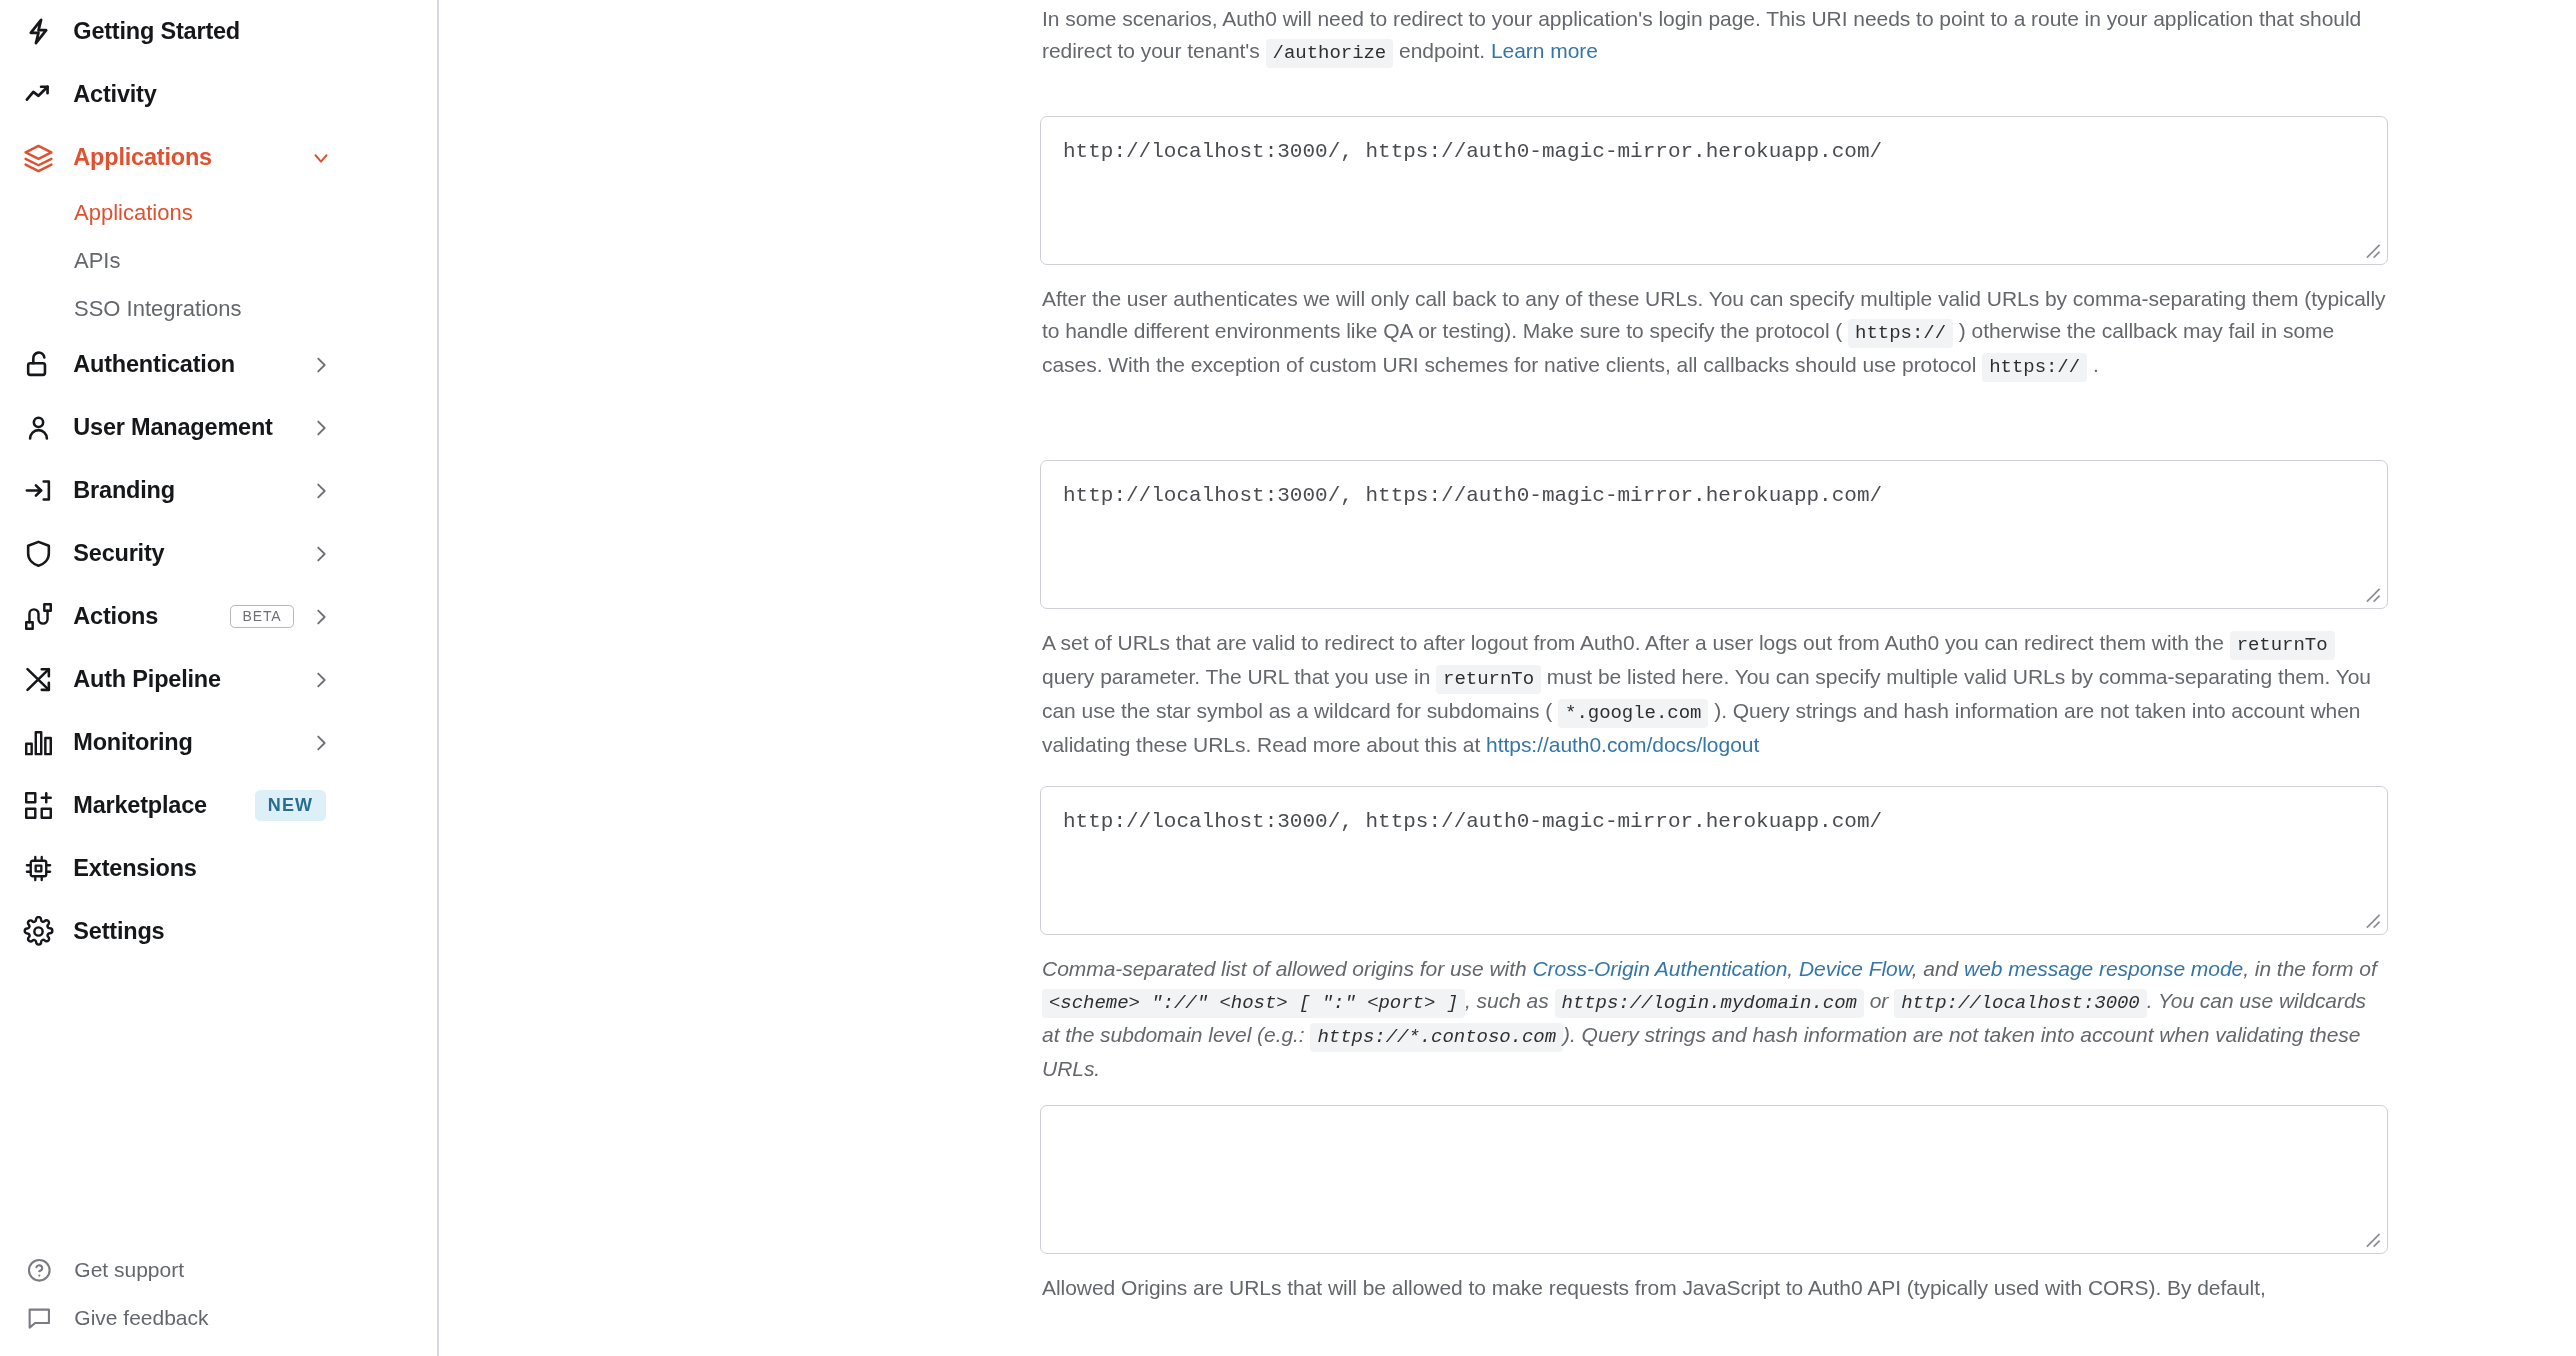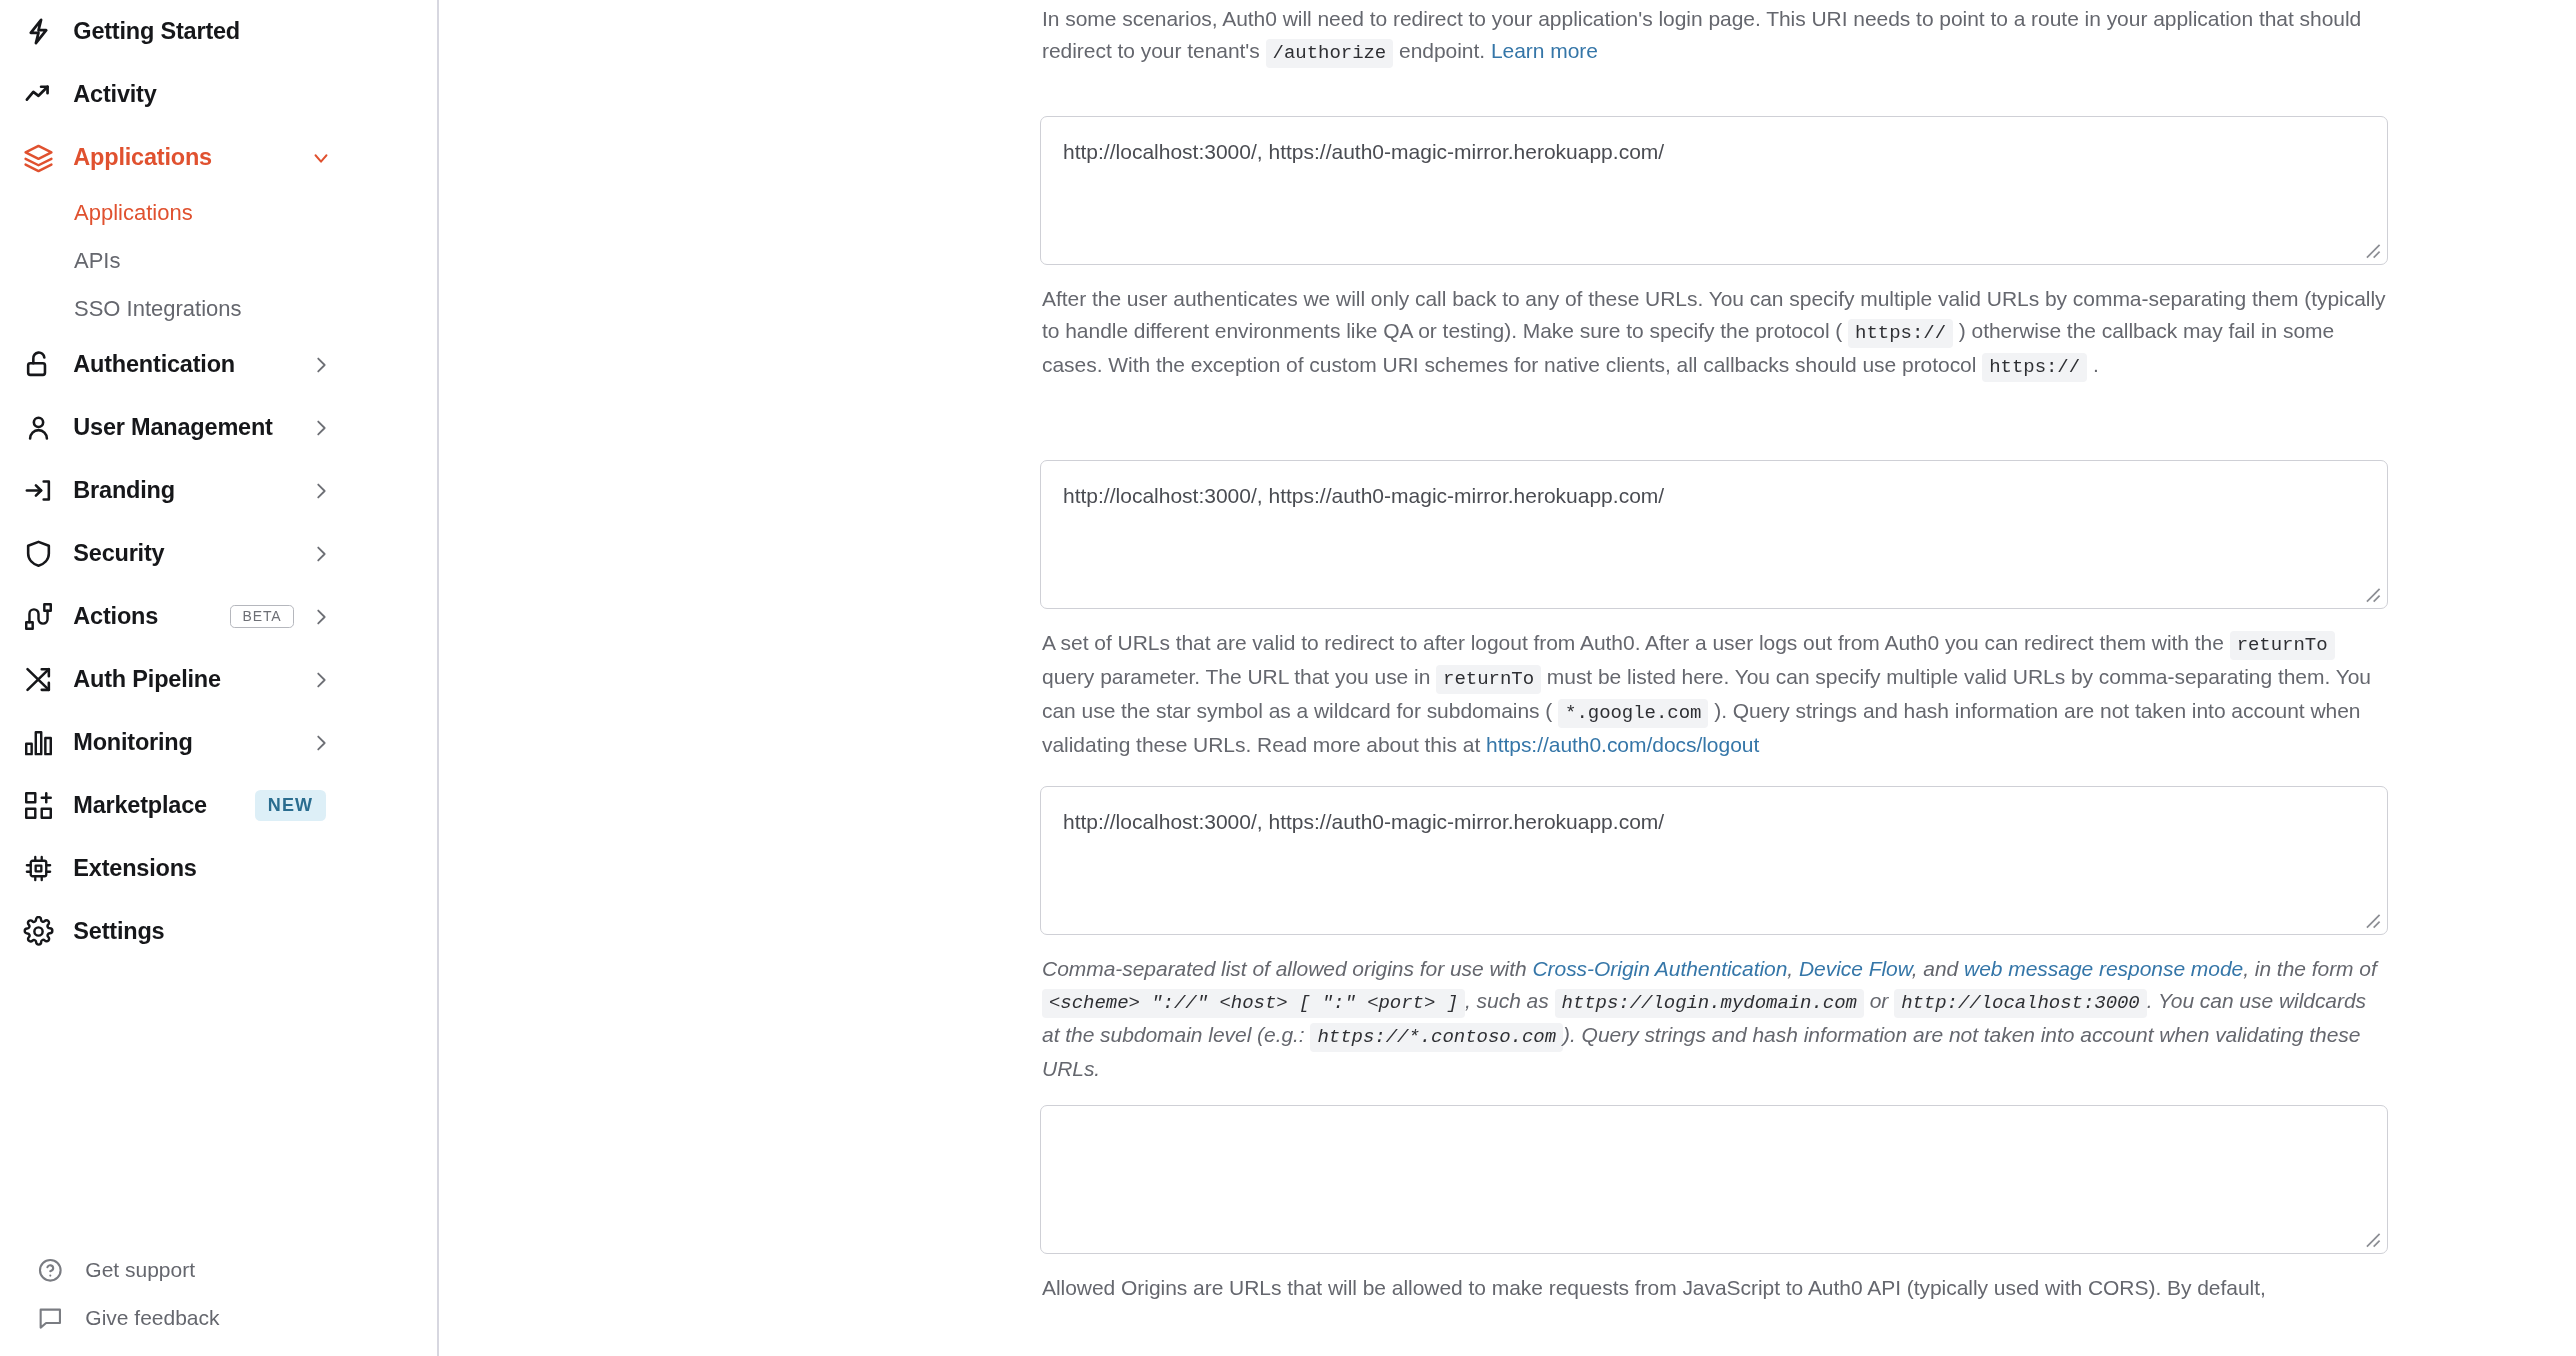--- a/index.html
+++ b/index.html
@@ -87,21 +87,21 @@
     font-weight: bold;
     letter-spacing: 1.1px;
     padding: 6.3px 13.3px 7px 13.3px;
     line-height: 1;
     margin-right: 6.3px;
   }
 
   
   #sidebar-bottom {
     position: absolute;
-    left: 12px;
+    left: 1px;
     bottom: 0;
     width: 436px;
     padding-bottom: 14px;
   }
   .bot-row {
     display: flex; align-items: center;
     height: 48px;
     padding-left: 20.3px;
     cursor: pointer;
   }
@@ -128,21 +128,21 @@
     color: #16171a;
     white-space: nowrap;
   }
 
   .ta-wrap { position: absolute; }
   .ta {
     width: 100%; height: 100%;
     border: 1.6px solid #cfd0d6;
     border-radius: 7px;
     background: #ffffff;
-    font-family: Liberation Sans, sans-serif;
+    font-family: Liberation Mono, monospace;
     font-size: 21px;
     color: #4a4c52;
     padding: 20.3px 22px;
     resize: none;
     outline: none;
     line-height: 1.4;
     display: block;
   }
   .ta::placeholder { color: #9a9ca3; }
   .resize-grip {

